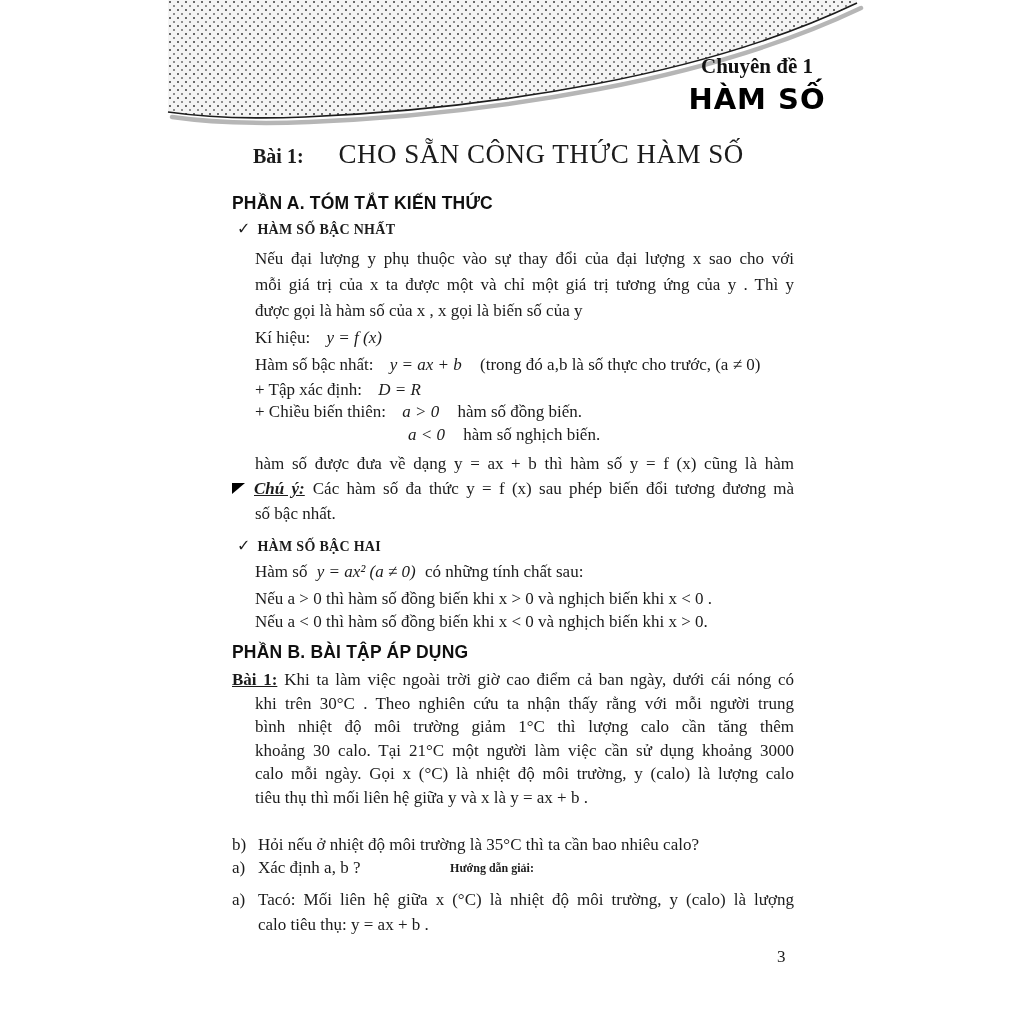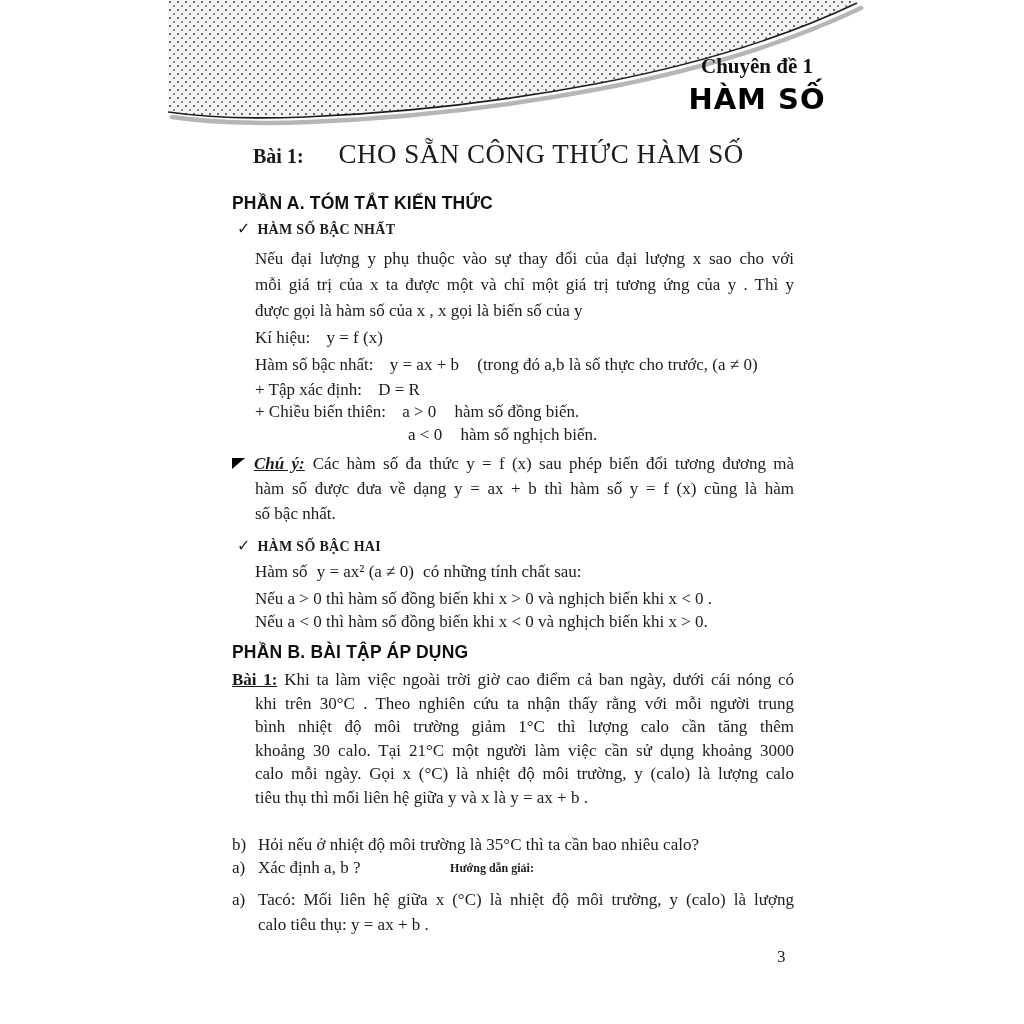--- a/index.html
+++ b/index.html
@@ -25,21 +25,21 @@
   .part-heading{font-family:"Liberation Sans","DejaVu Sans",sans-serif;
     font-weight:bold;font-size:17.5px;color:#101010;letter-spacing:0.2px;}
   .bullet-row{display:flex;align-items:baseline;}
   .check{font-family:"DejaVu Sans",sans-serif;font-size:16px;margin-right:7px;}
   .bullet-title{font-weight:bold;font-size:14px;letter-spacing:0.3px;}
 
   
   .bt{font-size:17px;}
   .pline{text-align:justify;text-align-last:justify;}
   .pline.last{text-align:left;text-align-last:left;}
-  .math{}
+  .math{font-style:italic;}
   .flabel{margin-right:12px;}
   .gap{margin-right:14px;}
   .flag{display:inline-block;width:13px;height:11px;background:#000;
     clip-path:polygon(0 0,100% 0,0 100%);margin-right:9px;}
   .note-label{font-weight:bold;font-style:italic;text-decoration:underline;margin-right:8px;}
   .prob-label{font-weight:bold;text-decoration:underline;margin-right:7px;}
   .qlabel{display:inline-block;width:26px;}
   .sol-heading{font-weight:bold;font-size:12px;text-align:center;}
   .pagenum{font-size:17px;}
 </style>
@@ -105,24 +105,24 @@
     <span class="math gap">a &gt; 0</span>
     <span>hàm số đồng biến.</span>
   </div>
 
   <div class="abs bt" style="left:408px;top:425px;">
     <span class="math gap">a &lt; 0</span>
     <span>hàm số nghịch biến.</span>
   </div>
 
   <div class="abs bt" style="left:232px;top:451px;width:562px;line-height:25px;">
+    <div class="pline" style="padding-left:23px;">hàm số được đưa về dạng y = ax + b thì hàm số y = f (x) cũng là hàm</div>
     <div class="pline">
       <span class="flag"></span><span class="note-label">Chú ý:</span><span>Các hàm số đa thức y = f (x) sau phép biến đổi tương đương mà</span>
     </div>
-    <div class="pline" style="padding-left:23px;">hàm số được đưa về dạng y = ax + b thì hàm số y = f (x) cũng là hàm</div>
     <div class="pline last" style="padding-left:23px;">số bậc nhất.</div>
   </div>
 
   <div class="abs bullet-row" style="left:237px;top:536px;">
     <span class="check">✓</span>
     <span class="bullet-title">HÀM SỐ BẬC HAI</span>
   </div>
 
   <div class="abs bt" style="left:255px;top:562px;">
     <span>Hàm số</span>

